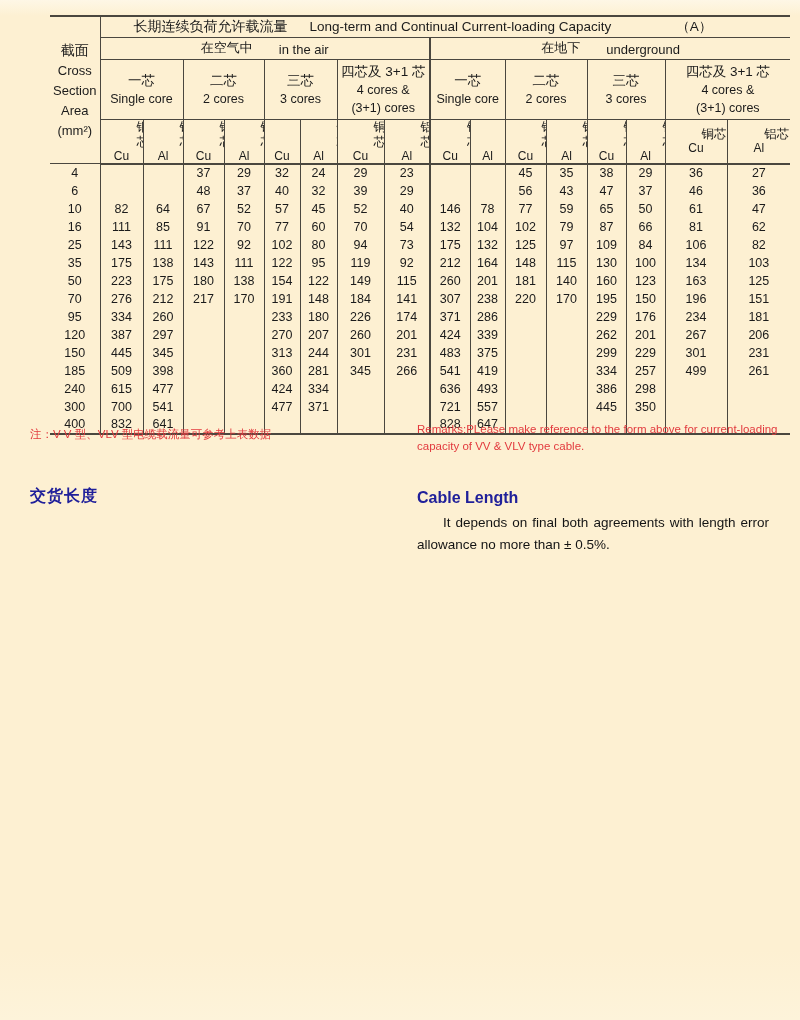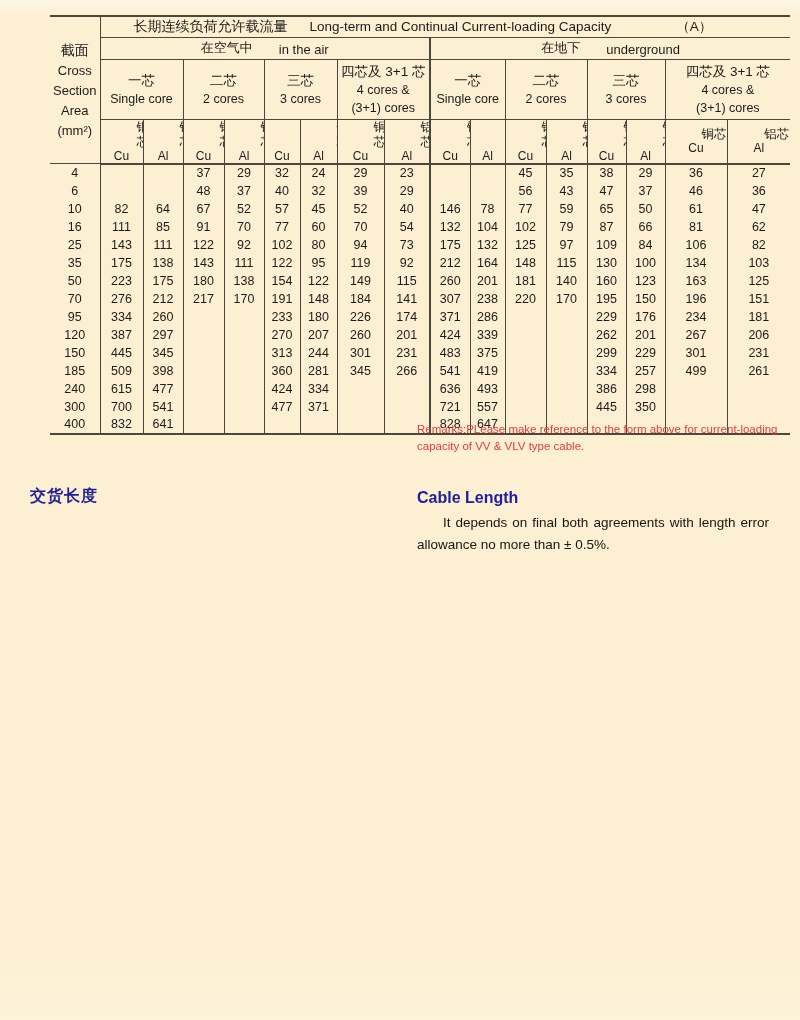--- a/index.html
+++ b/index.html
@@ -481,20 +481,21 @@
             <td class="val"></td>
             <td class="val"></td>
             <td class="val"></td>
             <td class="val"></td>
             <td class="val"></td>
           </tr>
         </tbody>
     </table>
   </div>
 
+  <div class="note note-zh">注：V V 型、VLV 型电缆载流量可参考上表数据</div>
   <div class="note note-en">Remarks:PLease make reference to the form above for current-loading capacity of VV &amp; VLV type cable.</div>
 
   <div class="sec-h sec-h-zh">交货长度</div>
 
   <div class="sec-h sec-h-en">Cable Length</div>
   <div class="sec-b sec-b-en">It depends on final both agreements with length error allowance no more than ± 0.5%.</div>
 
 </div>
 
 </body></html>

